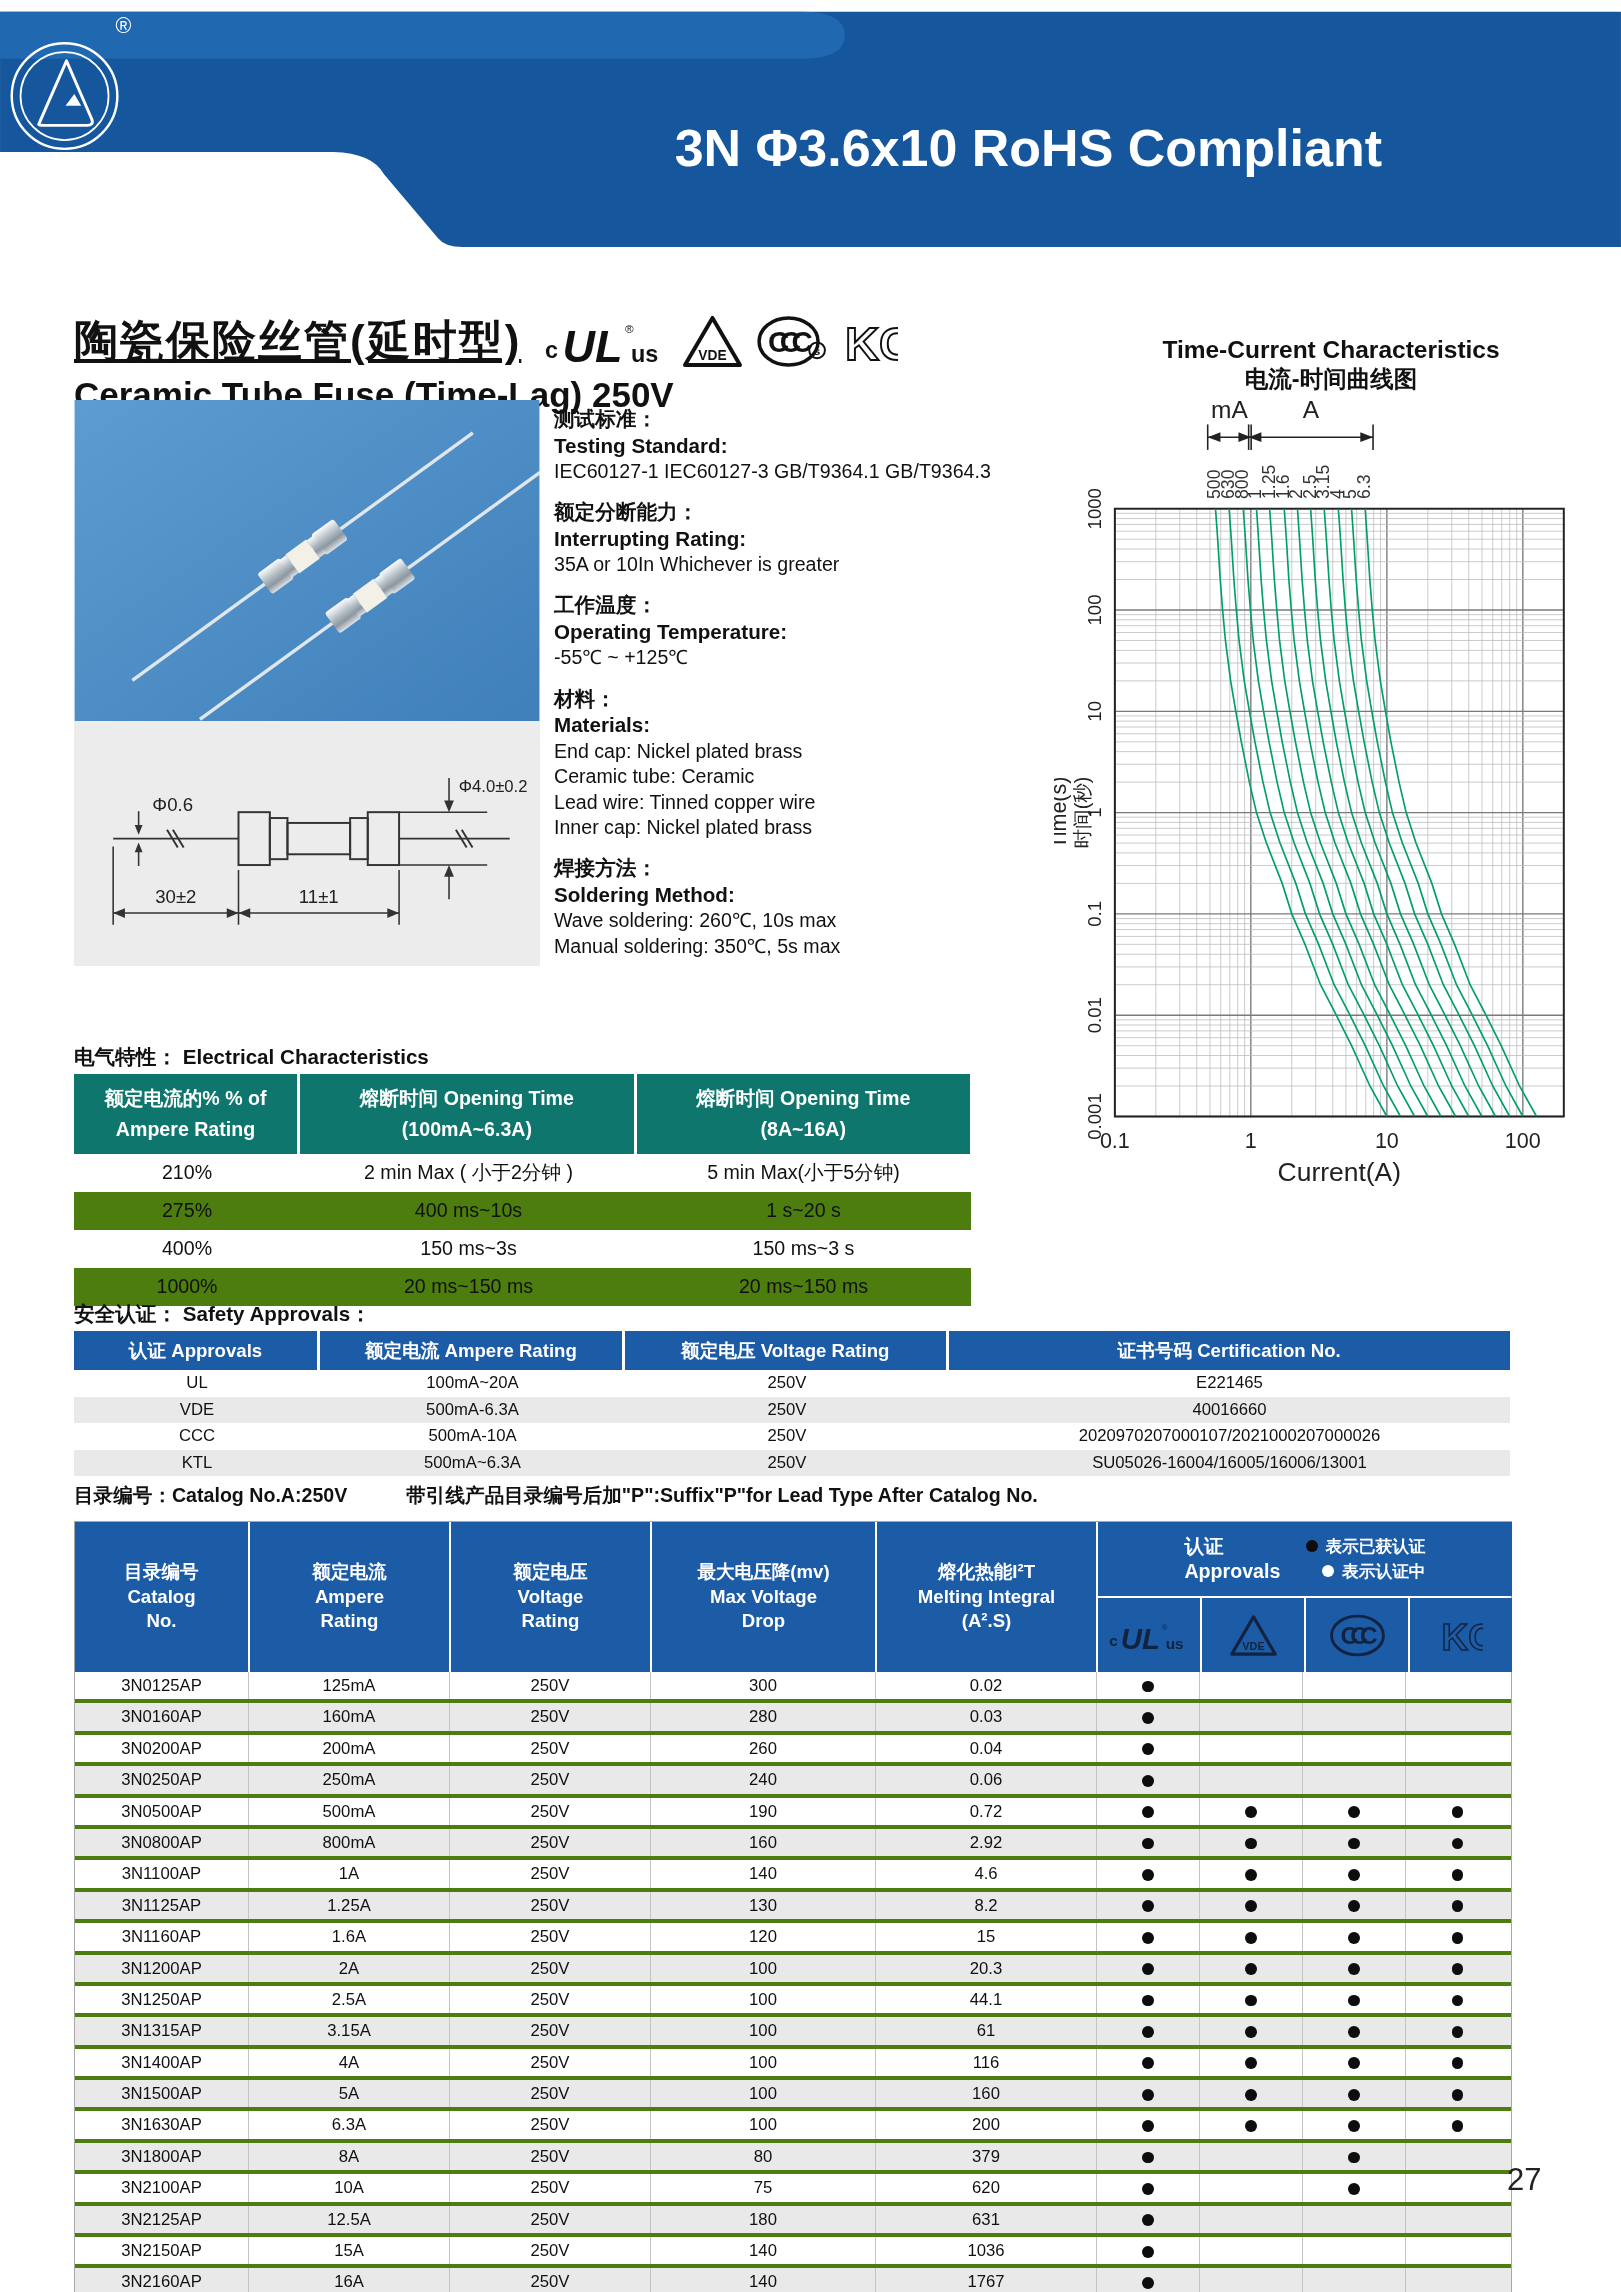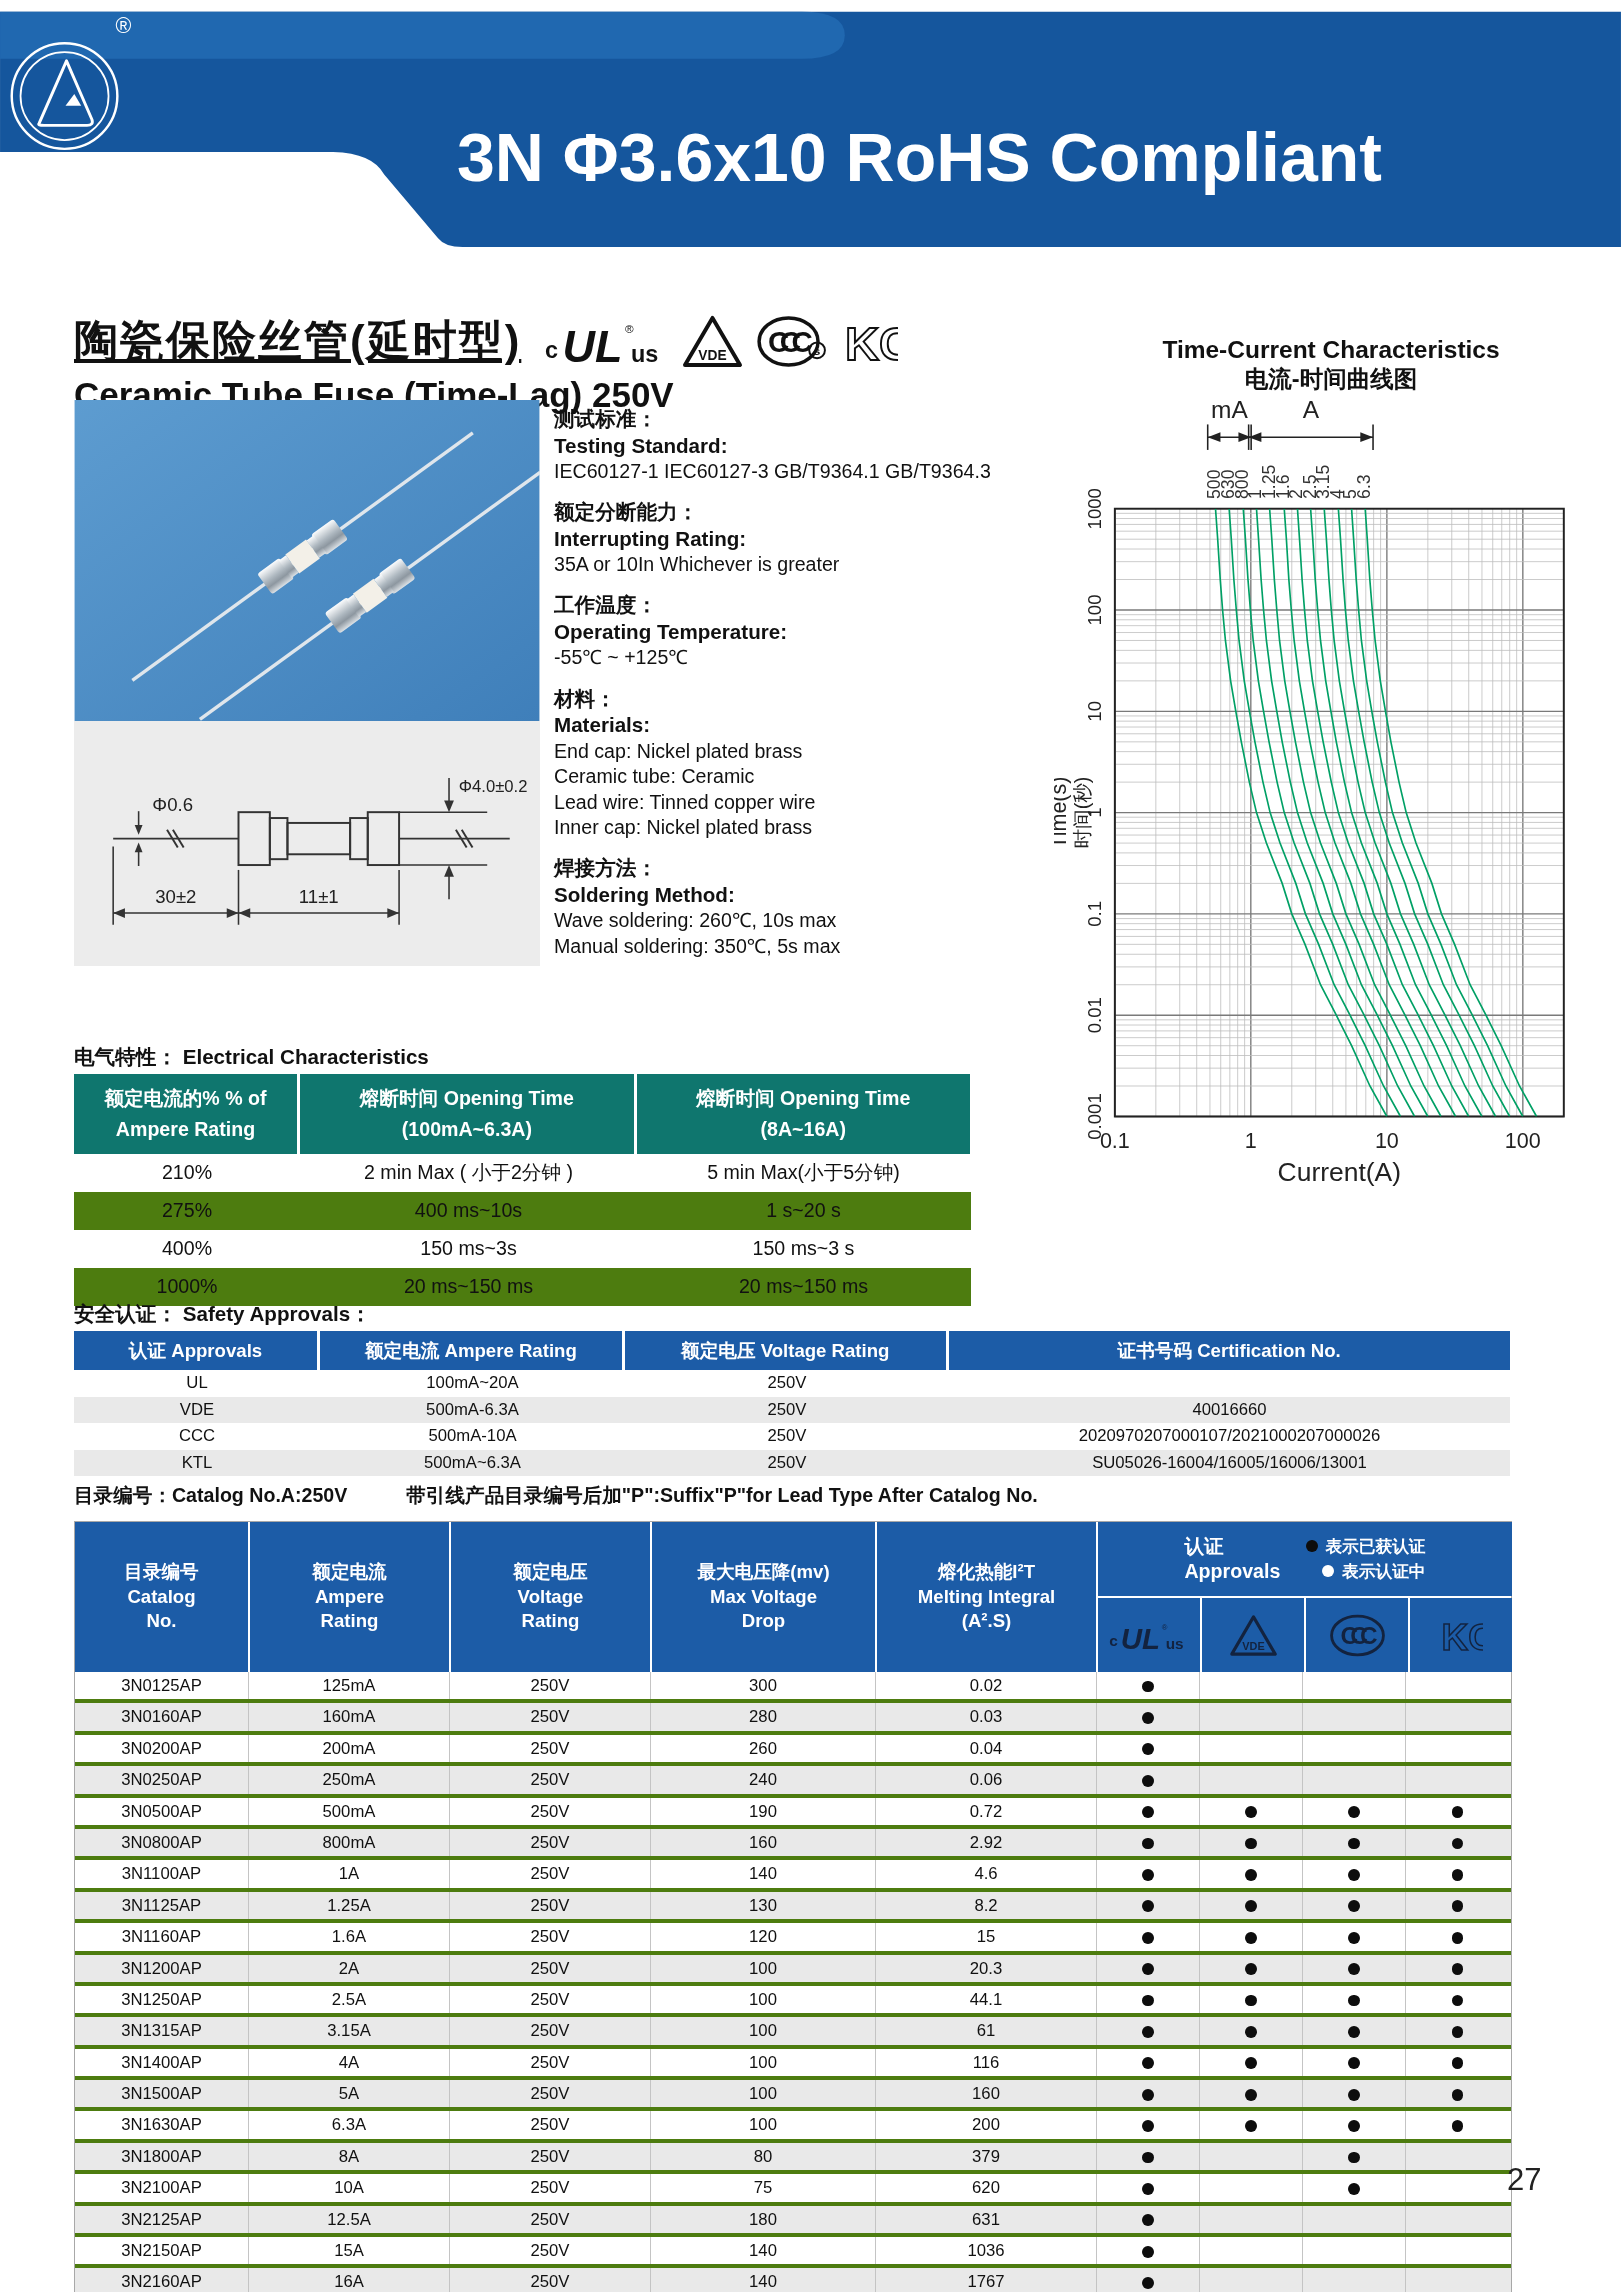--- a/index.html
+++ b/index.html
@@ -3,21 +3,21 @@
 <meta charset="utf-8">
 <style>
   html,body{margin:0;padding:0;background:#ffffff;}
   .page{position:relative;width:1621px;height:2293px;background:#fff;overflow:hidden;
         font-family:"Liberation Sans",sans-serif;color:#111;}
 
   
   .banner{position:absolute;left:0;top:0;width:1621px;height:294px;}
   .banner svg{position:absolute;left:0;top:0;}
   .banner-title{position:absolute;left:392px;top:118px;width:990px;text-align:right;
-       font-size:68px;font-weight:bold;color:#fff;letter-spacing:0px;white-space:nowrap;}
+       font-size:52px;font-weight:bold;color:#fff;letter-spacing:0px;white-space:nowrap;}
   .brand-logo{position:absolute;left:1413px;top:90px;}
 
   
   .intro{position:absolute;left:74px;top:312px;width:961px;}
   .intro-row{display:flex;align-items:center;gap:15.7px;}
   .title-cn{font-size:44px;font-weight:bold;letter-spacing:2px;white-space:nowrap;text-decoration:underline;}
   .cert-icons{display:flex;align-items:center;gap:13.7px;margin-left:5.9px;}
   .title-en{font-size:35px;font-weight:bold;margin-top:3.9px;}
 
   
@@ -446,20 +446,21 @@
         <div class="hc">认证 Approvals</div>
         <div class="hc">额定电流 Ampere Rating</div>
         <div class="hc">额定电压 Voltage Rating</div>
         <div class="hc">证书号码 Certification No.</div>
       </div>
     <div class="sf-body">
         <div class="t-row">
           <div>UL</div>
           <div>100mA~20A</div>
           <div>250V</div>
+          <div>E221465</div>
         </div>
         <div class="t-row alt">
           <div>VDE</div>
           <div>500mA-6.3A</div>
           <div>250V</div>
           <div>40016660</div>
         </div>
         <div class="t-row">
           <div>CCC</div>
           <div>500mA-10A</div>

